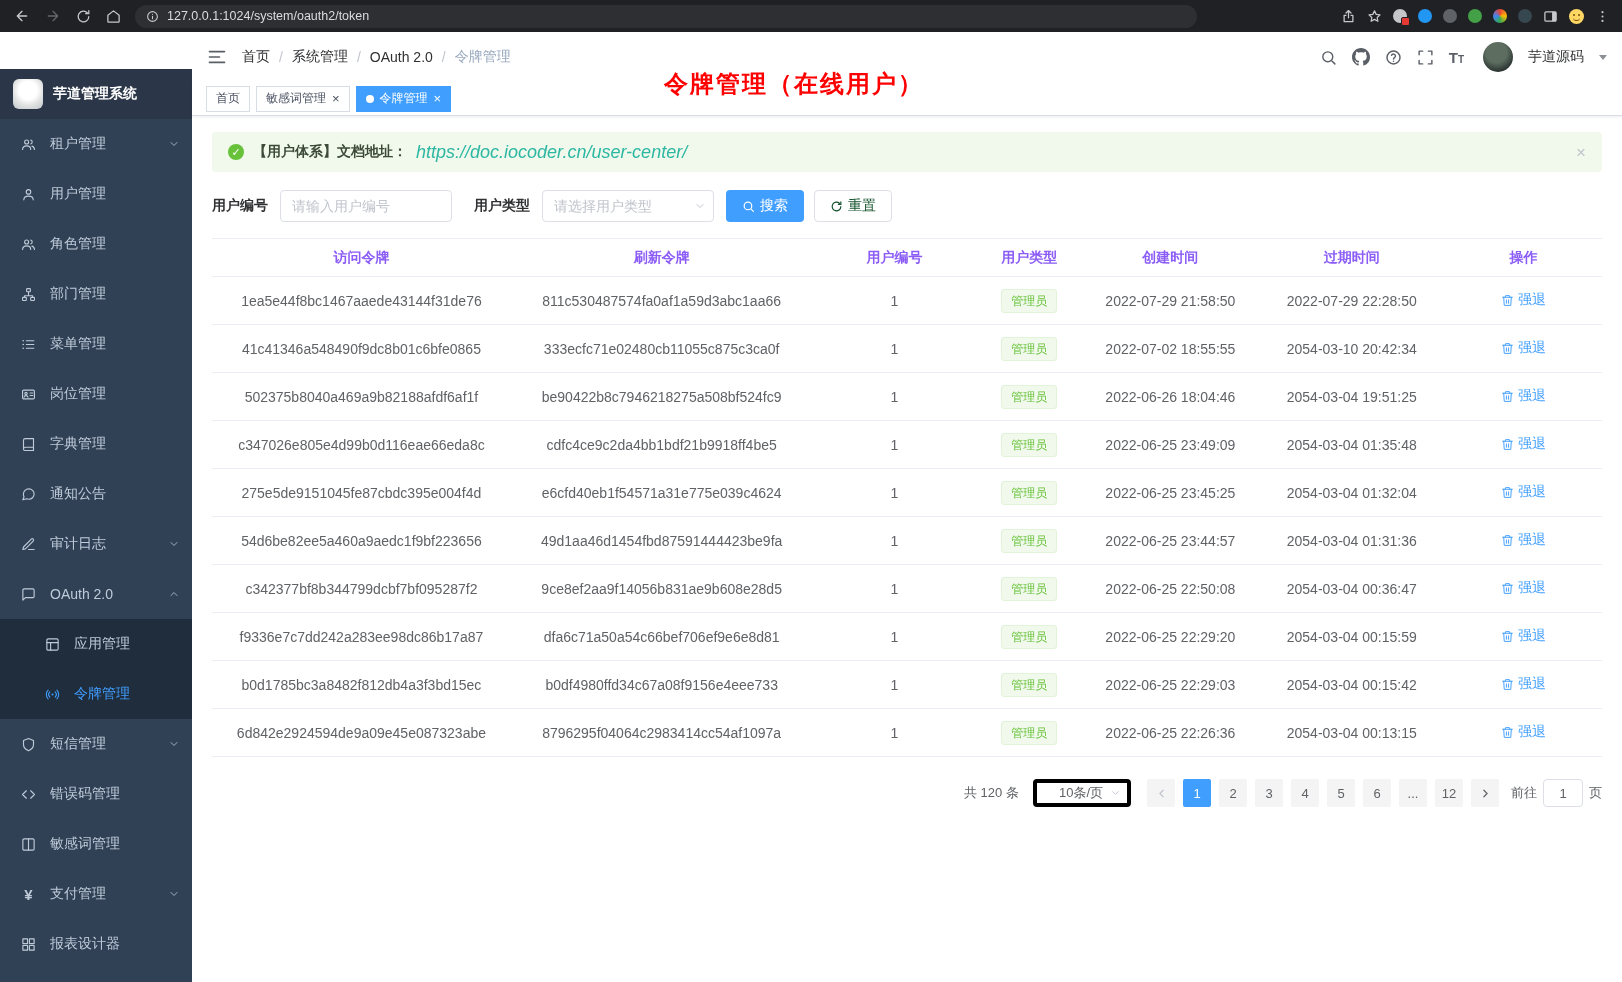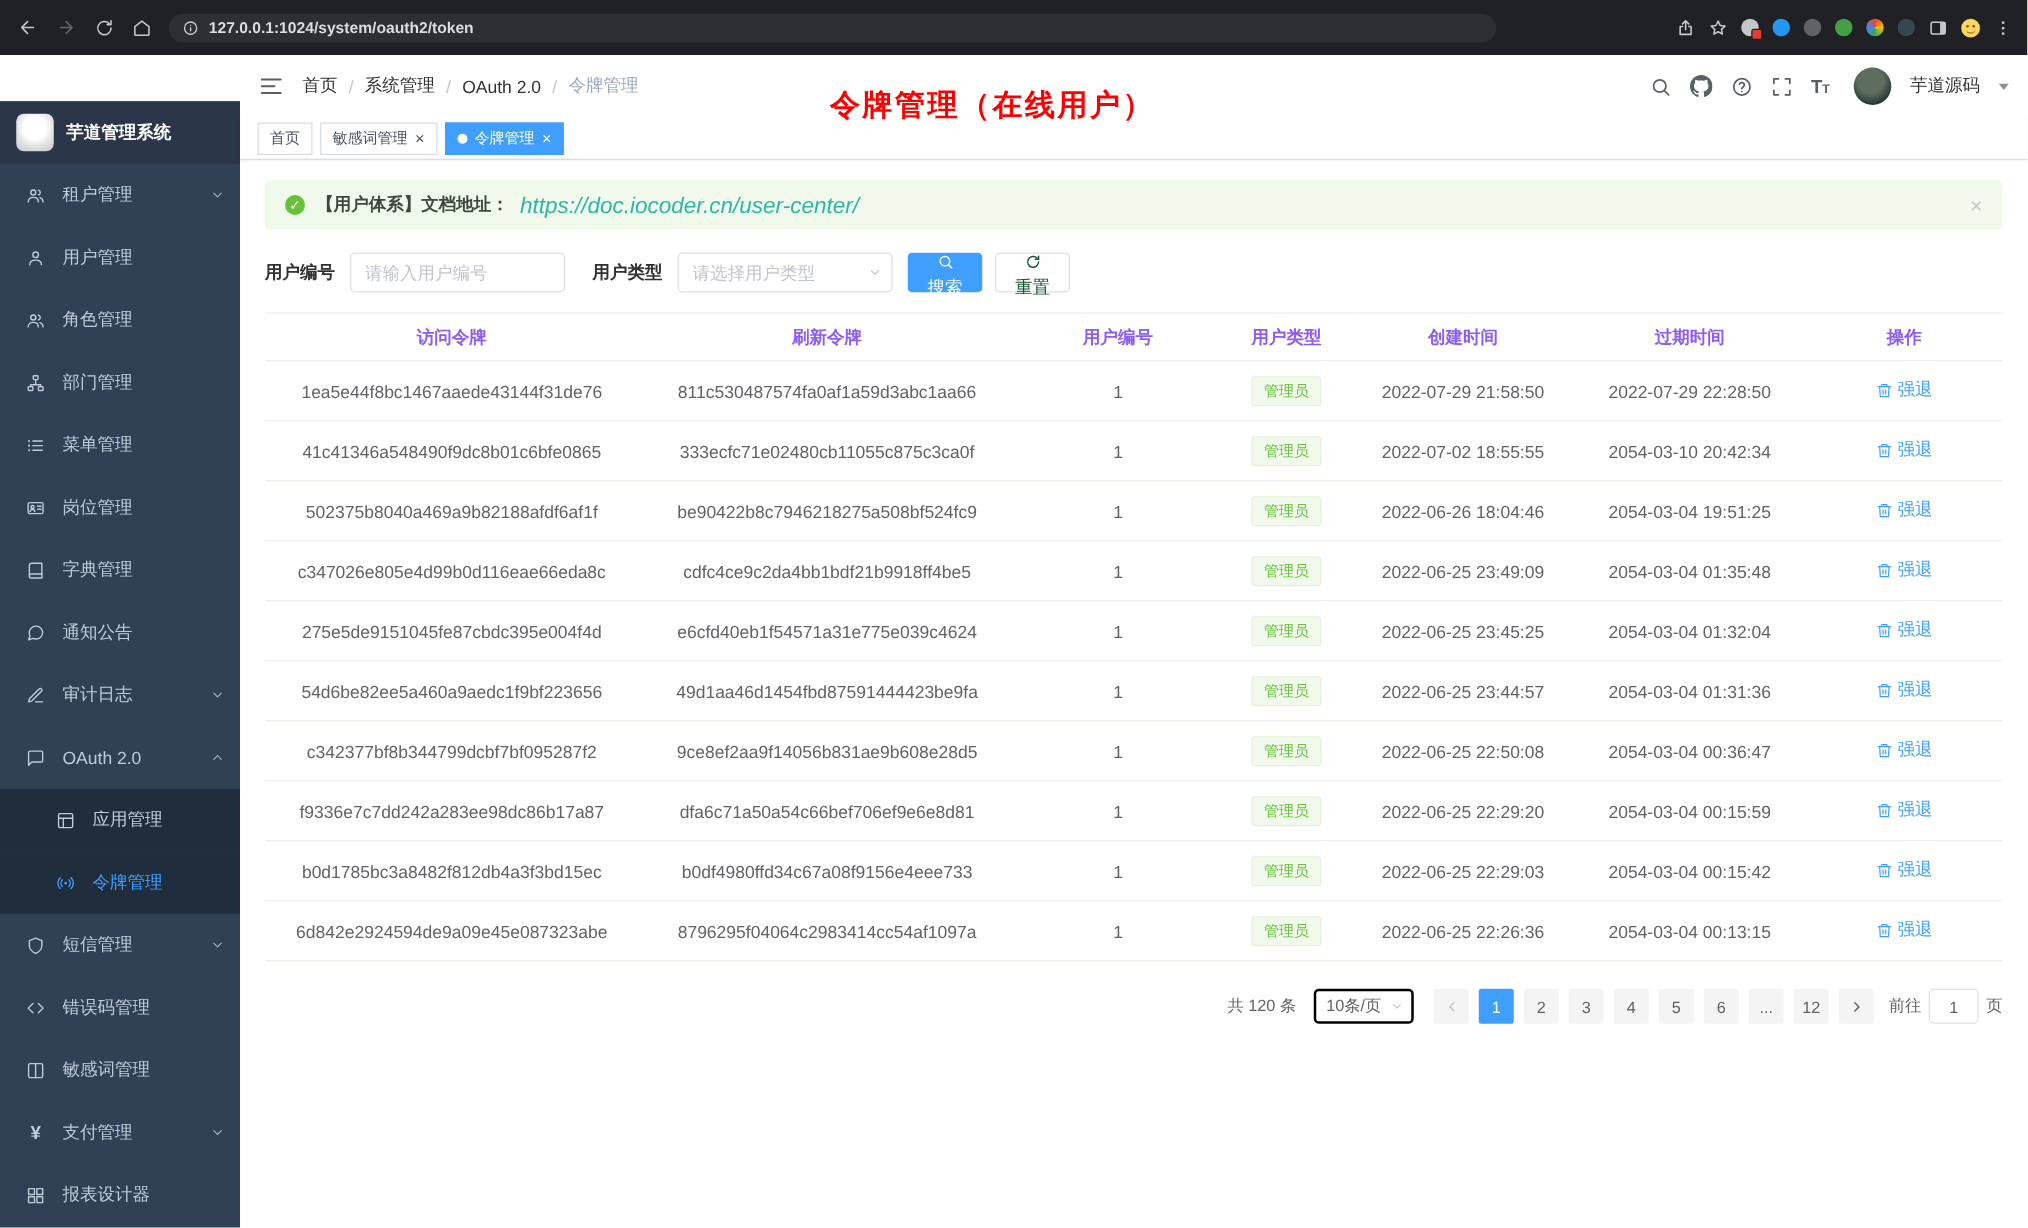--- a/index.html
+++ b/index.html
@@ -6,21 +6,21 @@
   --accent:#409eff; --success:#67c23a; --annotation-red:#fe0000;
   --sidebar-bg:#304156; --submenu-bg:#1f2d3d; --alert-bg:#f0f9eb; --doc-link:#2db7a3;
 }
 *{margin:0;padding:0;box-sizing:border-box;}
 body{width:1622px;height:982px;font-family:"Liberation Sans","DejaVu Sans",sans-serif;background:#fff;position:relative;overflow:hidden;}
 button{font-family:inherit;cursor:pointer;}
 input{font-family:inherit;outline:none;}
 svg{display:block;}
 
 
-.chrome{height:44px;background:#202124;display:flex;align-items:center;padding:0 10px;gap:8px;font-weight:bold;}
+.chrome{height:32px;background:#202124;display:flex;align-items:center;padding:0 10px;gap:8px;}
 .chrome-left{display:flex;align-items:center;gap:15px;padding-left:4px;margin-right:6px;}
 .cicon{color:#c6c9cc;display:inline-flex;cursor:pointer;}
 .cicon.dim{color:#64676a;}
 .urlbar{flex:1;max-width:1062px;height:23px;background:#2e2f33;border-radius:12px;display:flex;align-items:center;padding:0 11px;gap:8px;cursor:text;}
 .url-text{color:#dadce0;font-size:12.5px;white-space:nowrap;}
 .chrome-right{display:flex;align-items:center;gap:11px;margin-left:auto;padding-right:2px;}
 .ext{width:14px;height:14px;border-radius:50%;display:inline-block;position:relative;cursor:pointer;}
 .ext.badge::after{content:"";position:absolute;right:-3px;bottom:-3px;width:7px;height:7px;background:#e53935;border:1px solid #202124;border-radius:2px;}
 .ext.rainbow{background:conic-gradient(#ea4335,#fbbc05,#34a853,#4285f4,#ea4335);}
 .smiley{width:15px;height:15px;border-radius:50%;background:#fdd663;position:relative;cursor:pointer;}
@@ -73,42 +73,42 @@
 .alert-link{font-size:18px;color:var(--doc-link);text-decoration:none;cursor:pointer;font-style:italic;}
 .alert-close{margin-left:auto;color:#c0c4cc;font-size:17px;cursor:pointer;line-height:1;}
 
 .filters{display:flex;align-items:center;margin-top:18px;}
 .f-label{font-size:14px;font-weight:700;color:#303133;margin-right:12px;white-space:nowrap;}
 .f-label.second{margin-left:22px;}
 .f-input,.f-select input{width:172px;height:32px;border:1px solid #dcdfe6;border-radius:4px;padding:0 11px;font-size:14px;color:#606266;background:#fff;}
 input::placeholder{color:#c0c4cc;}
 .f-select{position:relative;display:inline-flex;}
 .sel-chev{position:absolute;right:8px;top:50%;transform:translateY(-50%);color:#c0c4cc;display:inline-flex;pointer-events:none;}
-.btn{height:32px;padding:0 15px;border-radius:4px;font-size:14px;display:inline-flex;align-items:center;gap:5px;border:1px solid transparent;flex-direction:column;}
+.btn{height:32px;padding:0 15px;border-radius:4px;font-size:14px;display:inline-flex;align-items:center;gap:5px;border:1px solid transparent;}
 .btn.primary{background:var(--accent);color:#fff;margin-left:12px;}
 .btn.plain{background:#fff;border-color:#dcdfe6;color:#14532d;margin-left:10px;}
 .b-icon{display:inline-flex;}
 
 
 .data-table{width:100%;border-collapse:collapse;margin-top:16px;table-layout:fixed;}
 .data-table th{height:38px;font-size:14px;font-weight:700;color:#8b5cf6;border-bottom:1px solid #ebeef5;border-top:1px solid #ebeef5;text-align:center;white-space:nowrap;}
 .data-table td{height:48px;font-size:14px;color:#606266;border-bottom:1px solid #ebeef5;text-align:center;white-space:nowrap;overflow:hidden;}
 .data-table th:nth-child(1),.data-table td:nth-child(1){width:21.5%;}
 .data-table th:nth-child(2),.data-table td:nth-child(2){width:21.7%;}
 .data-table th:nth-child(3),.data-table td:nth-child(3){width:11.8%;}
 .data-table th:nth-child(4),.data-table td:nth-child(4){width:7.6%;}
 .data-table th:nth-child(5),.data-table td:nth-child(5){width:12.7%;}
 .data-table th:nth-child(6),.data-table td:nth-child(6){width:13.4%;}
 .tag-success{display:inline-block;height:24px;line-height:22px;padding:0 9px;font-size:12px;color:var(--success);background:#f0f9eb;border:1px solid #e1f3d8;border-radius:3px;}
 .force-btn{color:var(--accent);font-size:14px;display:inline-flex;align-items:center;gap:4px;cursor:pointer;}
 
 
 .pager{display:flex;align-items:center;justify-content:flex-end;margin-top:22px;font-size:13px;color:#606266;}
 .pager-total{margin-right:14px;}
-.size-select{height:28px;border:2px solid #000000;border-radius:4px;display:inline-flex;align-items:center;padding:0 24px 0 8px;position:relative;margin-right:12px;color:#606266;cursor:pointer;background:#fff;}
+.size-select{height:28px;border:4px solid #000000;border-radius:4px;display:inline-flex;align-items:center;padding:0 24px 0 22px;position:relative;margin-right:12px;color:#606266;cursor:pointer;background:#fff;}
 .size-select .sel-chev{right:6px;}
 .page-btn{min-width:28px;height:28px;border:none;border-radius:2px;background:#f4f4f5;color:#606266;font-size:13px;display:inline-flex;align-items:center;justify-content:center;margin:0 4px;padding:0 3px;}
 .page-btn.active{background:var(--accent);color:#fff;}
 .page-btn.prev{color:#c0c4cc;}
 .goto-label{margin:0 4px 0 8px;white-space:nowrap;}
 .goto-label.unit{margin:0 0 0 4px;}
 .goto-input{width:40px;height:28px;border:1px solid #dcdfe6;border-radius:4px;text-align:center;font-size:13px;color:#606266;margin:0 2px;}
 
 
 .annotation{position:absolute;left:664px;top:68px;font-size:24px;font-weight:700;color:var(--annotation-red);z-index:99;pointer-events:none;letter-spacing:2px;white-space:nowrap;}

